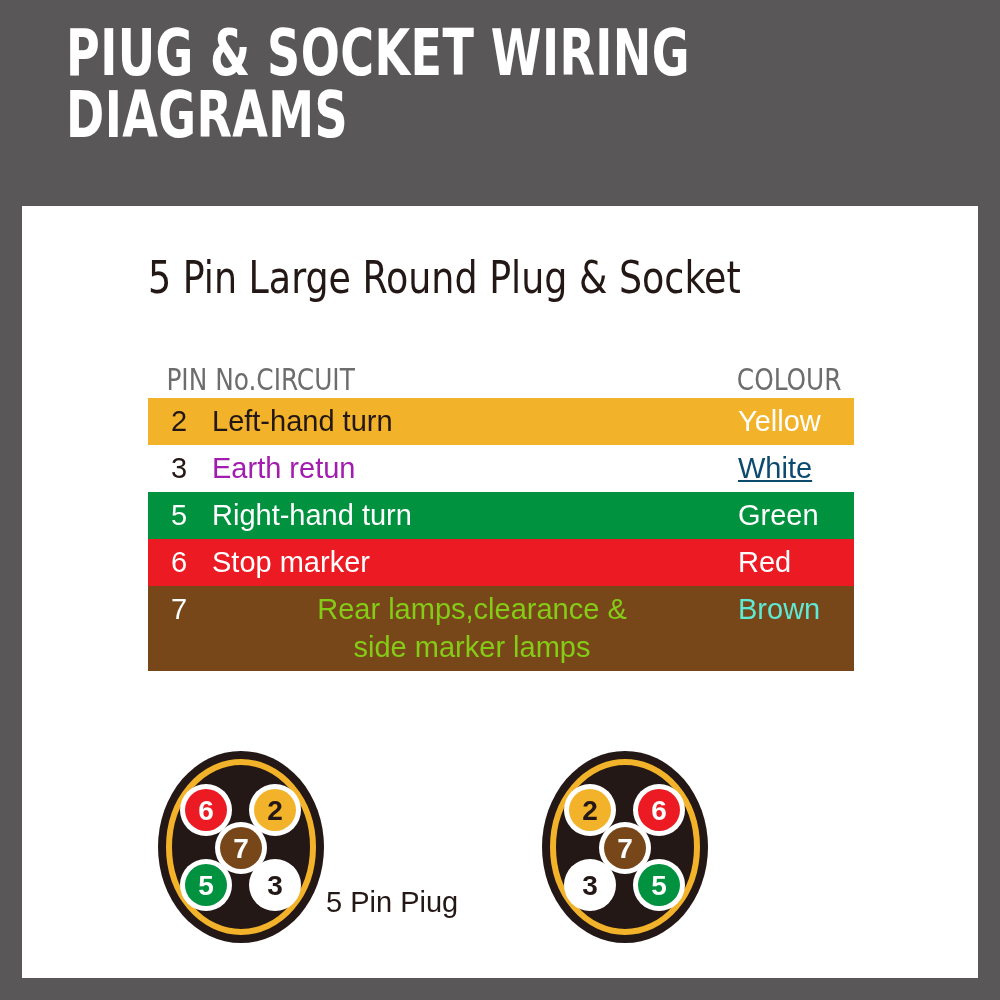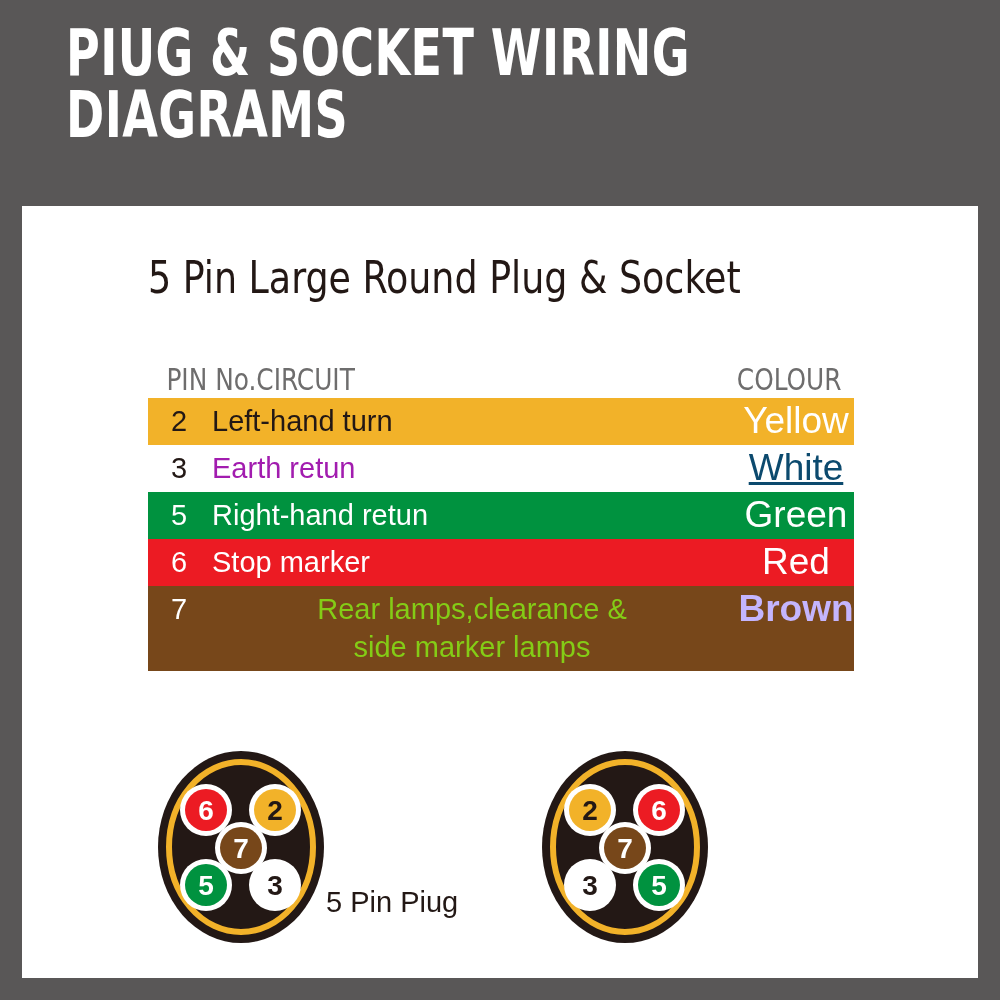--- a/index.html
+++ b/index.html
@@ -75,22 +75,22 @@
     font-size:29px;line-height:38px;
   }
   .row .circuit{
     position:absolute;left:64px;top:4px;
     width:520px;
     font-size:29px;line-height:38px;
     white-space:pre-line;
   }
   .row .colour{
     position:absolute;left:590px;top:4px;
-    width:116px;text-align:center;
-    font-size:37px;line-height:38px;
+    width:116px;text-align:left;
+    font-size:29px;line-height:38px;
     white-space:nowrap;
   }
   .row.h1{height:47px;}
   .row.h2{height:85px;}
 
   
   .conn-area{position:absolute;left:0;top:530px;width:956px;height:240px;}
   .conn{position:absolute;top:0;width:190px;height:210px;}
   .conn.plug{left:126px;}
   .conn.socket{left:510px;}
@@ -130,33 +130,33 @@
             <span class="circuit" style="color: rgb(35, 24, 21);">Left-hand turn</span>
             <span class="colour" style="color: rgb(255, 255, 255);">Yellow</span>
           </div>
           <div class="row h1" style="background: rgb(255, 255, 255);">
             <span class="pin" style="color: rgb(35, 24, 21);">3</span>
             <span class="circuit" style="color: #a21caf;">Earth retun</span>
             <span class="colour" style="color: #0c4a6e; text-decoration: underline;">White</span>
           </div>
           <div class="row h1" style="background: rgb(0, 146, 63);">
             <span class="pin" style="color: rgb(255, 255, 255);">5</span>
-            <span class="circuit" style="color: rgb(255, 255, 255);">Right-hand retun</span>
+            <span class="circuit" style="color: rgb(255, 255, 255);">Right-hand turn</span>
             <span class="colour" style="color: rgb(255, 255, 255);">Green</span>
           </div>
           <div class="row h1" style="background: rgb(236, 27, 35);">
             <span class="pin" style="color: rgb(255, 255, 255);">6</span>
             <span class="circuit" style="color: rgb(255, 255, 255);">Stop marker</span>
             <span class="colour" style="color: rgb(255, 255, 255);">Red</span>
           </div>
           <div class="row h2" style="background: rgb(119, 71, 26);">
             <span class="pin" style="color: rgb(255, 255, 255);">7</span>
             <span class="circuit" style="color: #84cc16; text-align: center;">Rear lamps,clearance &amp;
 side marker lamps</span>
-            <span class="colour" style="color: #c4b5fd; font-weight: bold;">Brown</span>
+            <span class="colour" style="color: #5eead4;">Brown</span>
           </div>
         </div>
     </div>
 
     <div class="conn-area">
       <div class="conn plug">
         <div id="svg-plug">
             <svg width="190" height="210" viewBox="0 0 190 210">
               <rect x="76" y="170" width="34" height="28" fill="#231815"></rect>
               <ellipse cx="93" cy="111" rx="83" ry="96" fill="#231815"></ellipse>

